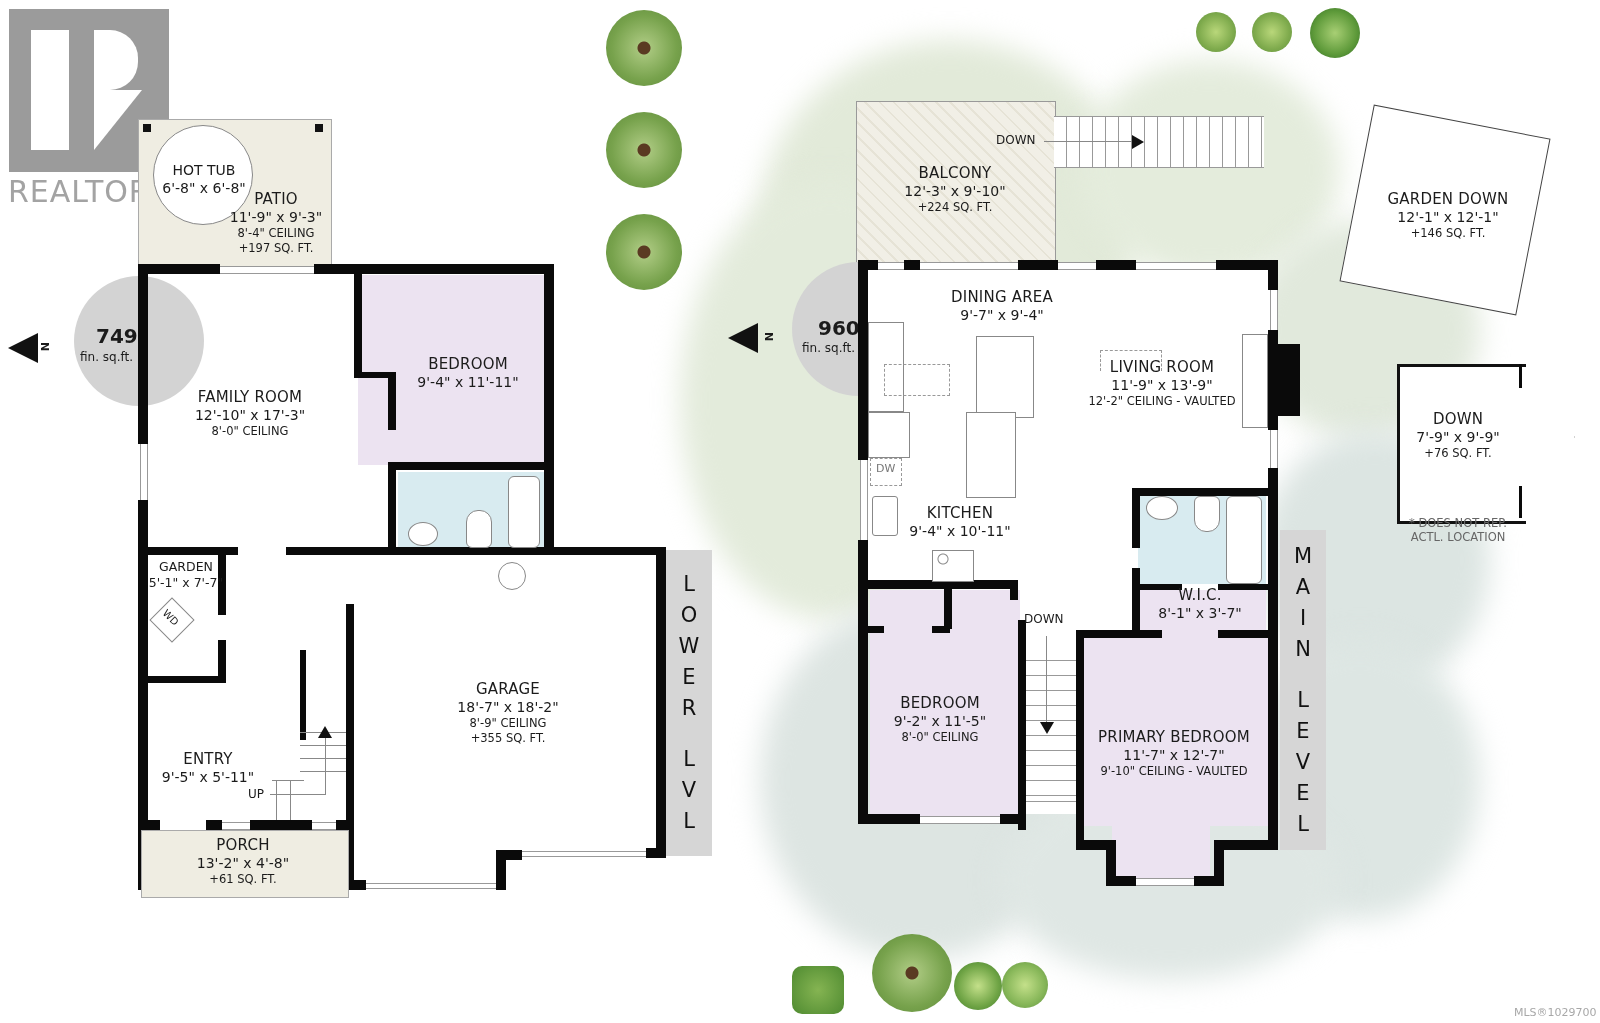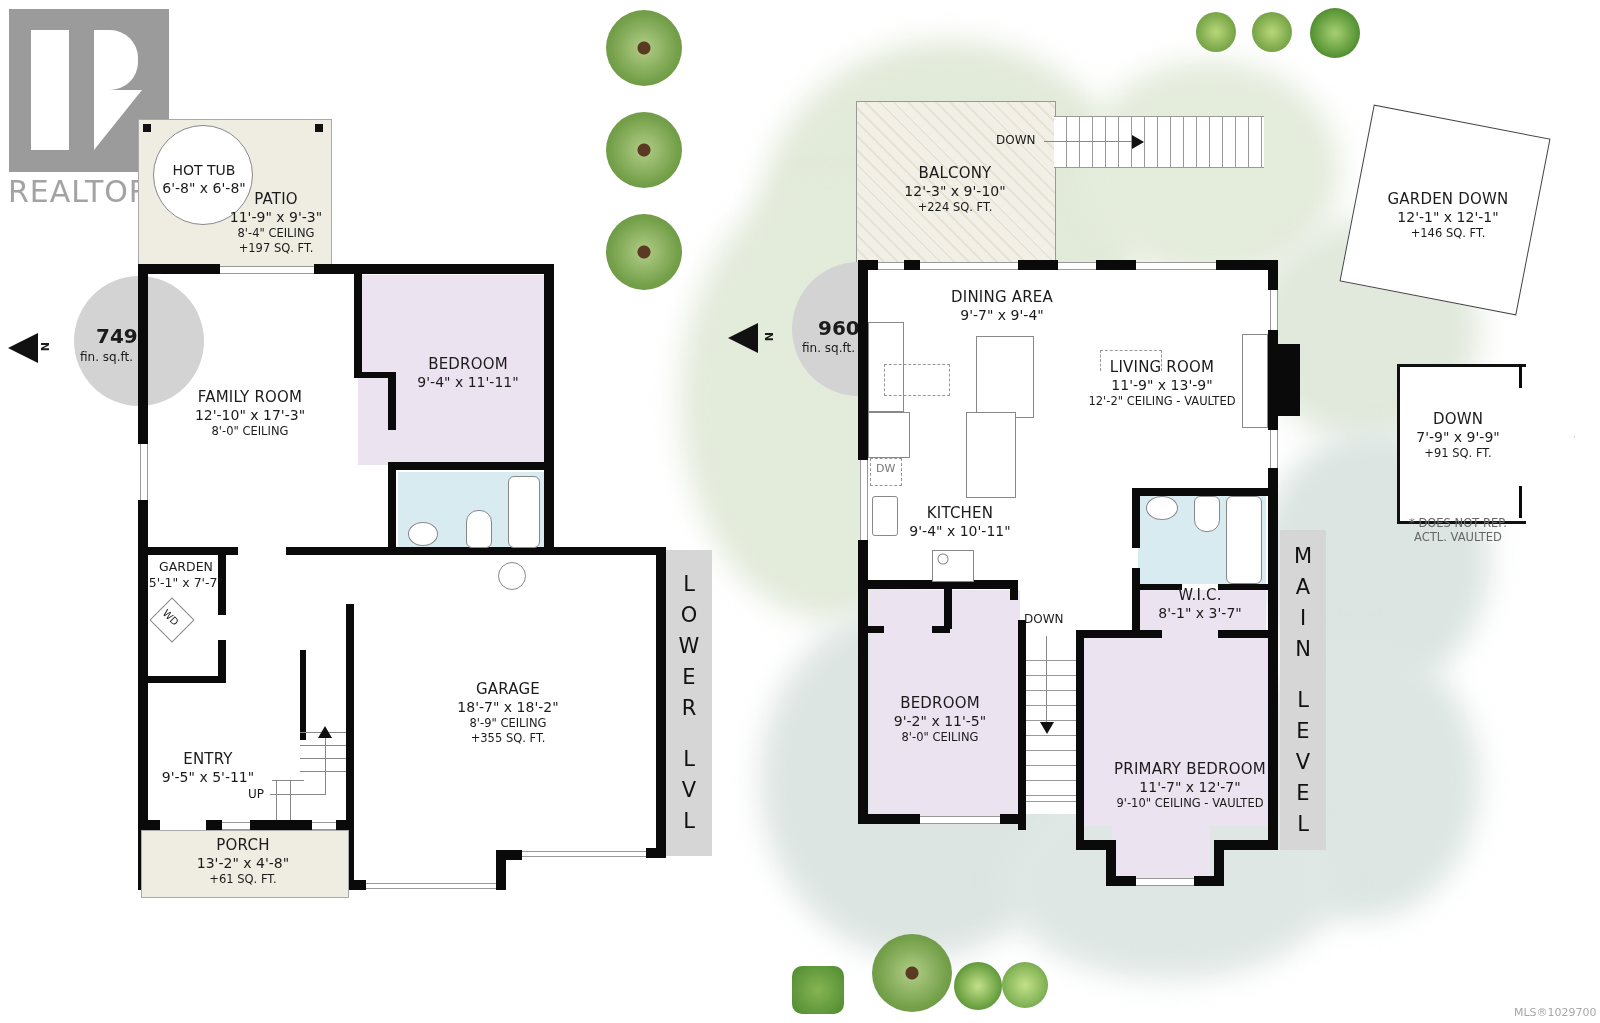--- a/index.html
+++ b/index.html
@@ -315,21 +315,21 @@
   </div>
   <div class="room-label" style="left:1200px;top:586px;">
     <div class="n">W.I.C.</div>
     <div class="d">8'-1" x 3'-7"</div>
   </div>
   <div class="room-label" style="left:940px;top:694px;">
     <div class="n">BEDROOM</div>
     <div class="d">9'-2" x 11'-5"</div>
     <div class="s">8'-0" CEILING</div>
   </div>
-  <div class="room-label" style="left:1174px;top:760px;margin-left:16px;">
+  <div class="room-label" style="left:1174px;top:728px;">
     <div class="n">PRIMARY BEDROOM</div>
     <div class="d">11'-7" x 12'-7"</div>
     <div class="s">9'-10" CEILING - VAULTED</div>
   </div>
 
   <div class="level-tag" style="left:1280px;top:530px;width:46px;height:320px;">
     <span>M</span>
     <span>A</span>
     <span>I</span>
     <span>N</span>
@@ -350,20 +350,20 @@
 </div>
 
 <div style="position:absolute;left:1397px;top:364px;width:126px;height:154px;background:#fff;border:3px solid #111;border-right:none;"></div>
 <div class="wall" style="left:1519px;top:364px;width:3px;height:24px;"></div>
 <div class="wall" style="left:1519px;top:486px;width:3px;height:32px;"></div>
 <div class="abs" style="left:1520px;top:388px;width:54px;height:98px;
      border-right:1px solid #999;clip-path:polygon(0 0,100% 50%,0 100%);background:linear-gradient(#fff,#fff);"></div>
 <div class="room-label" style="left:1458px;top:410px;">
   <div class="n">DOWN</div>
   <div class="d">7'-9" x 9'-9"</div>
-  <div class="s">+91 SQ. FT.</div>
+  <div class="s">+76 SQ. FT.</div>
 </div>
 <div class="room-label" style="left:1458px;top:516px;color:#666;">
   <div class="s">* DOES NOT REP.</div>
-  <div class="s">ACTL. VAULTED</div>
+  <div class="s">ACTL. LOCATION</div>
 </div>
 
 <div class="abs" style="left:1514px;top:1006px;font-size:11px;color:#a8a8a8;">MLS®1029700</div>
 
 </body></html>

